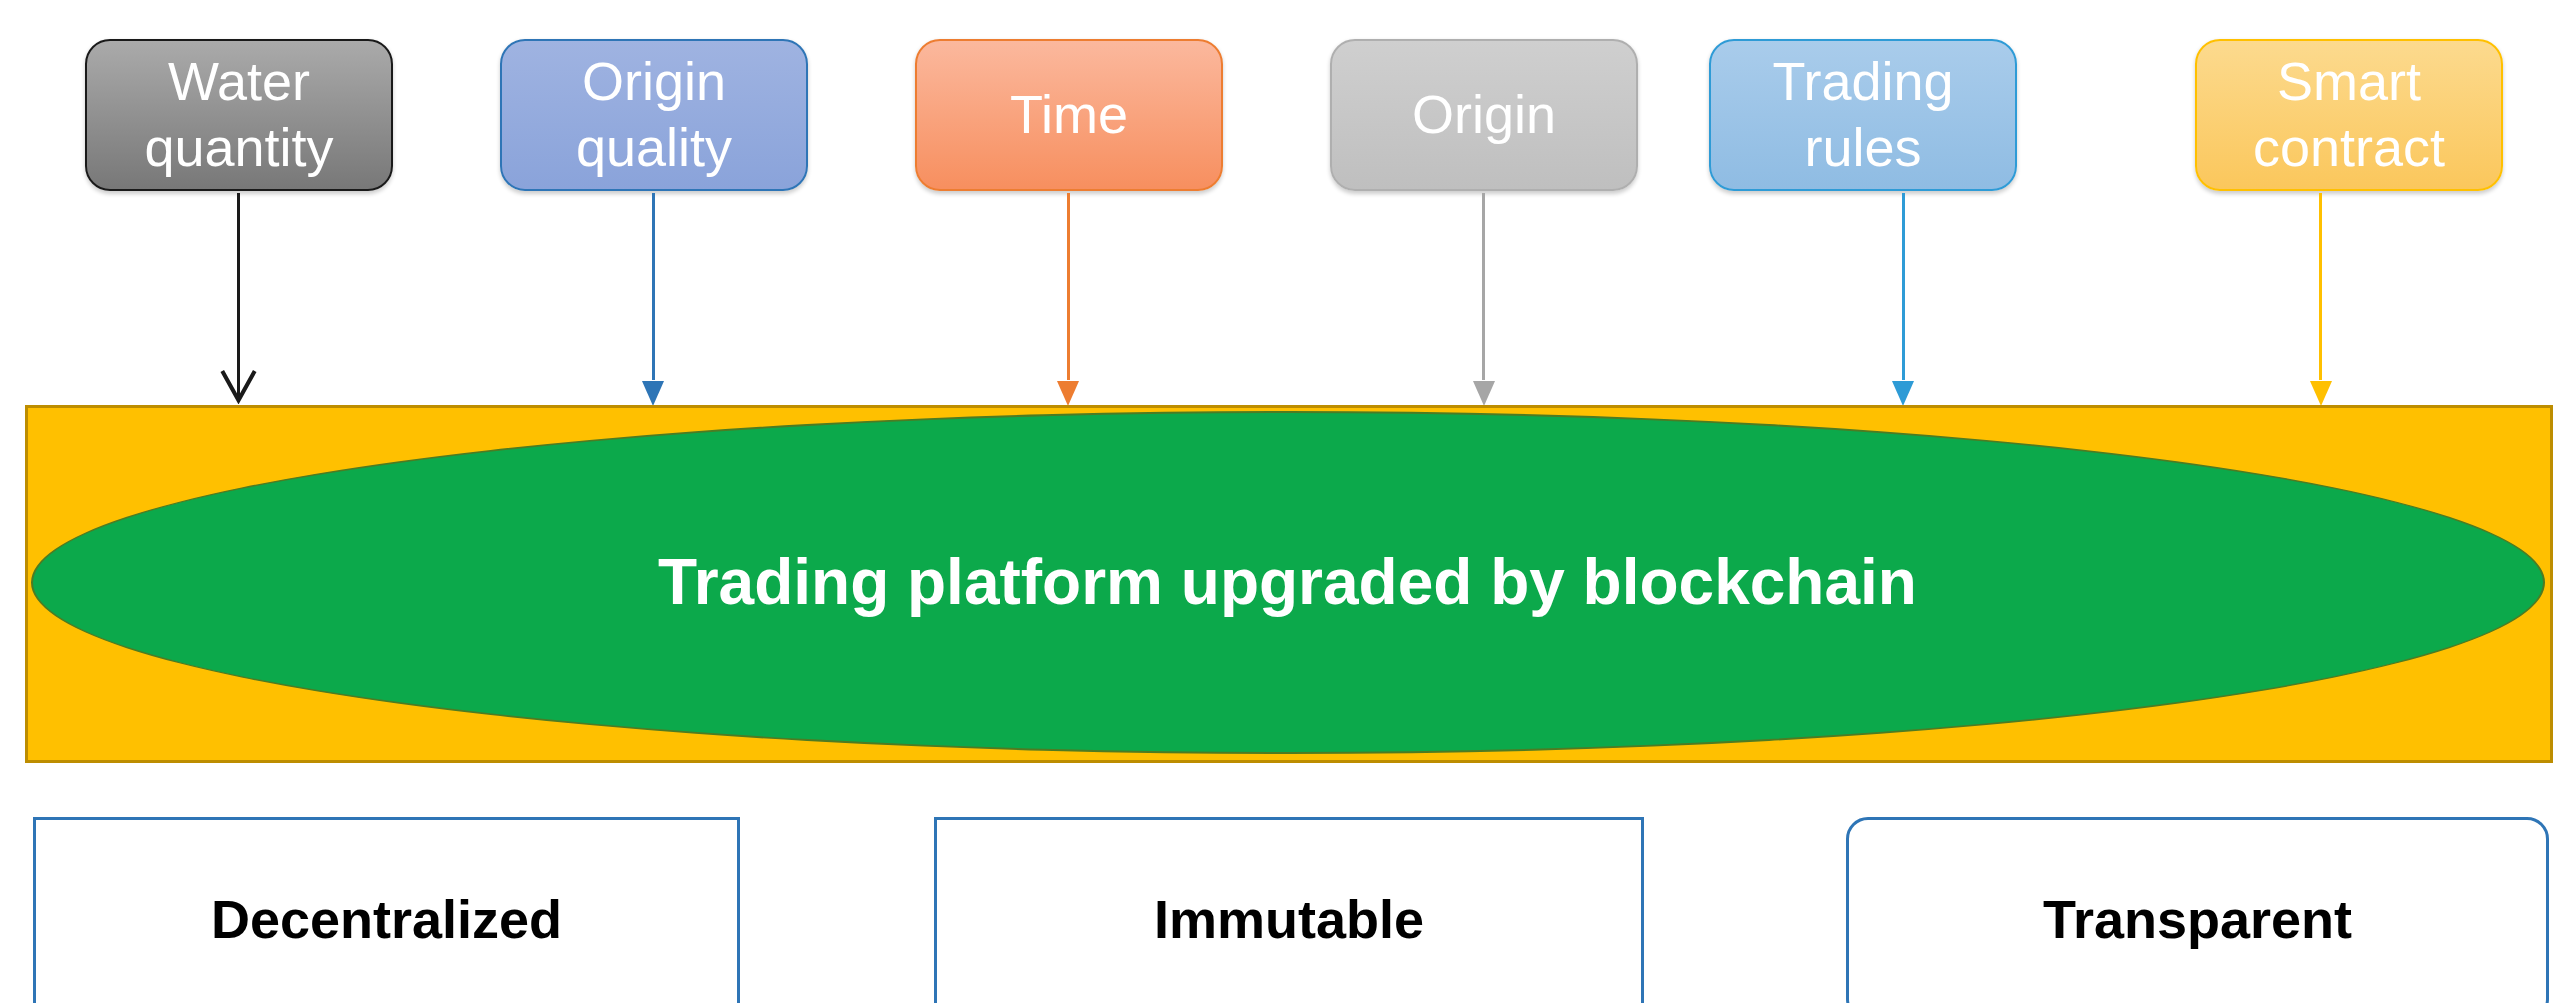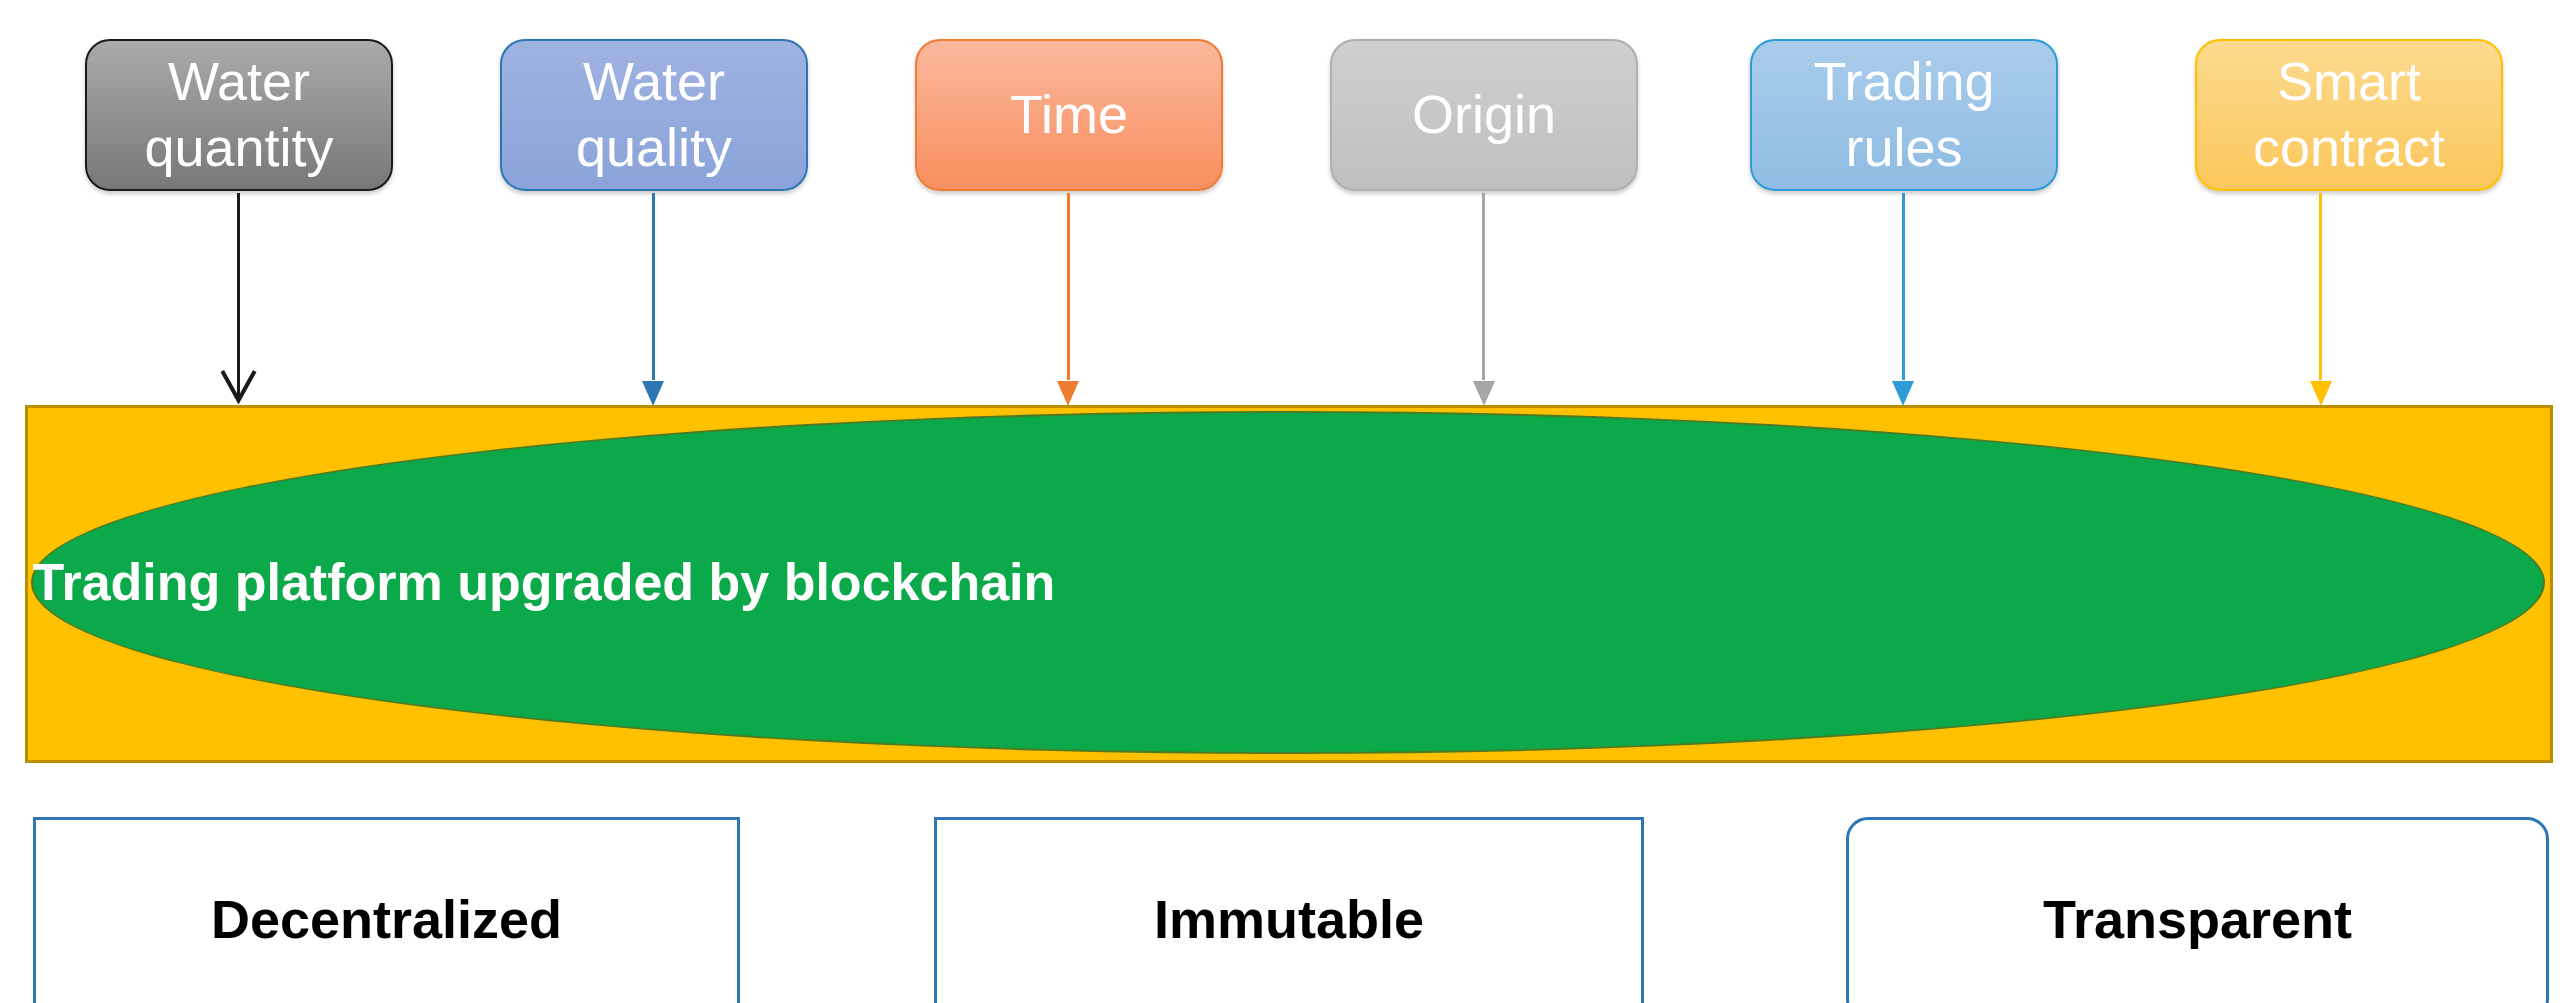--- a/index.html
+++ b/index.html
@@ -11,21 +11,21 @@
   .input-box{
     position:absolute;top:39px;width:308px;height:152px;
     border-radius:25px;border:2.5px solid var(--bc,#999);
     background-image:linear-gradient(180deg,var(--ft,#ccc),var(--fb,#aaa));
     display:flex;align-items:center;justify-content:center;text-align:center;
     font-size:54px;line-height:1.22;box-sizing:border-box;
     box-shadow:0 2.5px 4.1px rgba(0,0,0,0.20);
   }
   .input-box .lbl{padding:0 6.6px;}
   .b1{left:85px;} .b2{left:500px;} .b3{left:915px;}
-  .b4{left:1330px;} .b5{left:1750px;} .b6{left:2167px;}
+  .b4{left:1330px;} .b5{left:1709px;} .b6{left:2167px;}
 
   
   .arrow-stem{position:absolute;top:193px;width:3.3px;}
   .stem-solid{height:187px;}
   .stem-open{height:209px;}
   .arrow-head-solid{
     position:absolute;top:381px;width:0;height:0;
     border-left:11.5px solid transparent;border-right:11.5px solid transparent;
     border-top:25px solid #000;
   }
@@ -34,41 +34,41 @@
   
   .band{
     position:absolute;left:25px;top:405px;width:2528px;height:358px;
     border:3.3px solid var(--bb,#BD8D00);background:var(--bf,#FFC000);
     box-sizing:border-box;
   }
   .ellipse{
     position:absolute;left:2.5px;top:2.5px;width:2514px;height:343px;
     border-radius:50%;border:2.5px solid var(--eb,#4E7B22);
     background:var(--ef,#0CA94B);box-sizing:border-box;
-    display:flex;align-items:center;text-align:center;
-    font-size:52px;font-weight:bold;
+    display:flex;align-items:center;justify-content:center;text-align:center;
+    font-size:64px;font-weight:bold;
   }
 
   
   .prop-box{
     position:absolute;top:817px;height:204px;
     border:3.3px solid var(--bc,#2E75B6);background:var(--bg,#fff);
     box-sizing:border-box;display:flex;align-items:center;justify-content:center;
     text-align:center;font-size:54px;font-weight:bold;
   }
   .p1{left:33px;width:707px;} .p2{left:934px;width:710px;} .p3{left:1846px;width:703px;}
 </style>
 </head>
 <body>
 
 <div class="input-box b1" style="--ft: #AAAAAA; --fb: #787878; --bc: #1A1A1A; color: rgb(255, 255, 255); justify-content: flex-end;">
   <span class="lbl">Water quantity</span>
 </div>
 <div class="input-box b2" style="--ft: #9FB3E1; --fb: #8AA3DA; --bc: #2E75B6; color: rgb(255, 255, 255);">
-  <span class="lbl">Water quality</span>
+  <span class="lbl">Origin quality</span>
 </div>
 <div class="input-box b3" style="--ft: #FBB89D; --fb: #F78F5F; --bc: #ED7D31; color: rgb(255, 255, 255);">
   <span class="lbl">Time</span>
 </div>
 <div class="input-box b4" style="--ft: #CFCFCF; --fb: #BFBFBF; --bc: #AFAFAF; color: rgb(255, 255, 255);">
   <span class="lbl">Origin</span>
 </div>
 <div class="input-box b5" style="--ft: #A9CCEB; --fb: #8FBCE3; --bc: #2E9BD6; color: rgb(255, 255, 255);">
   <span class="lbl">Trading rules</span>
 </div>

